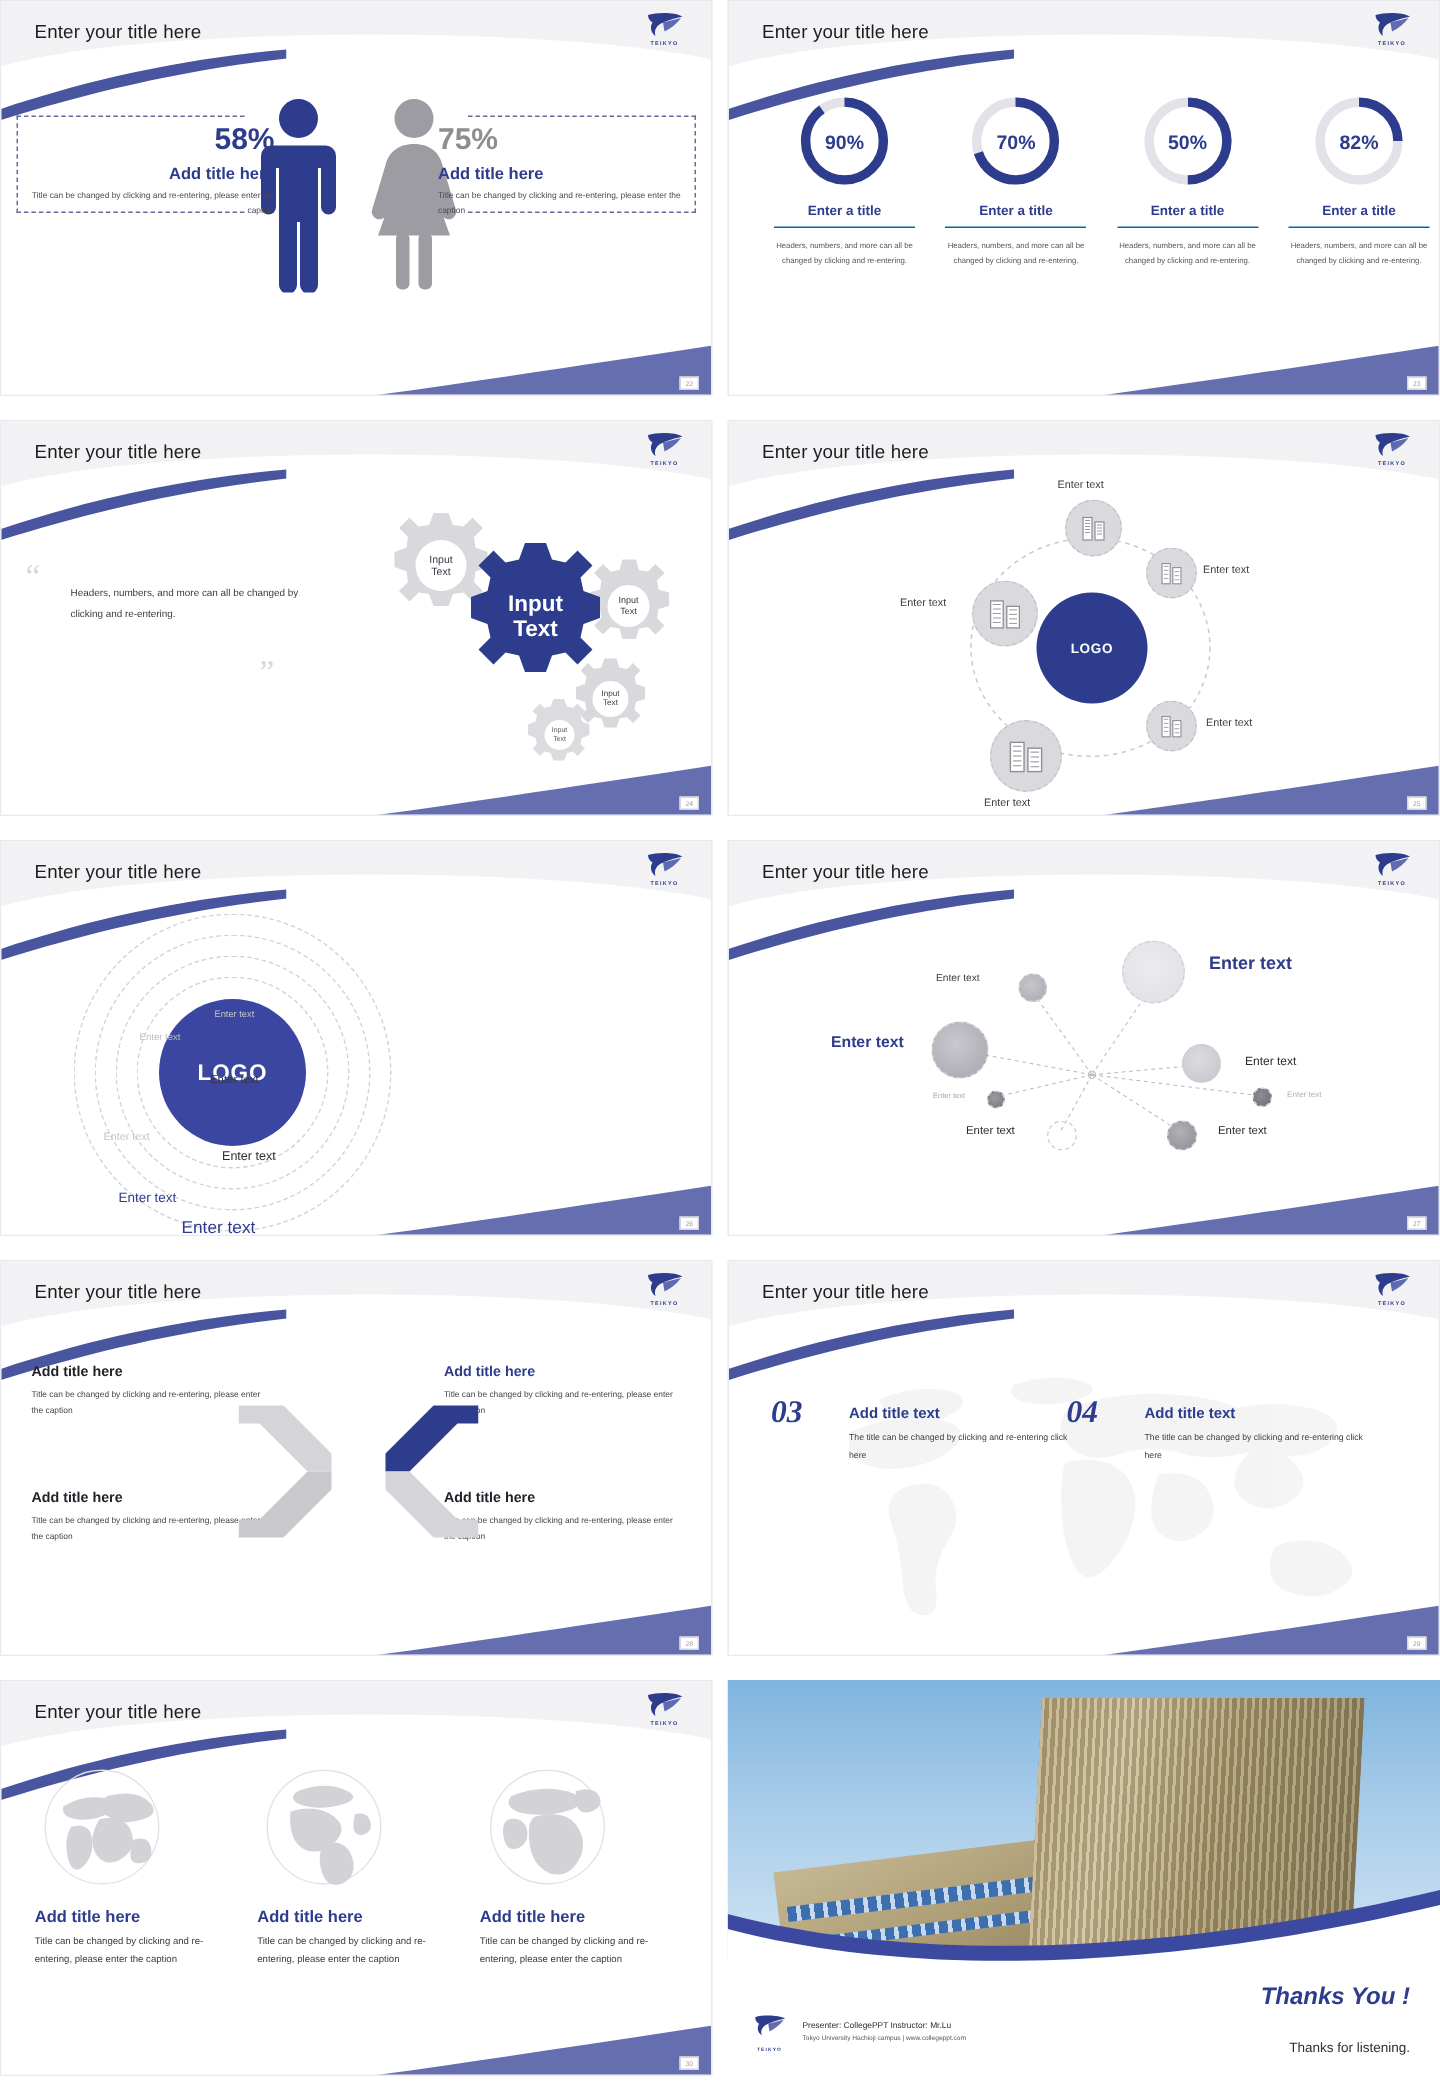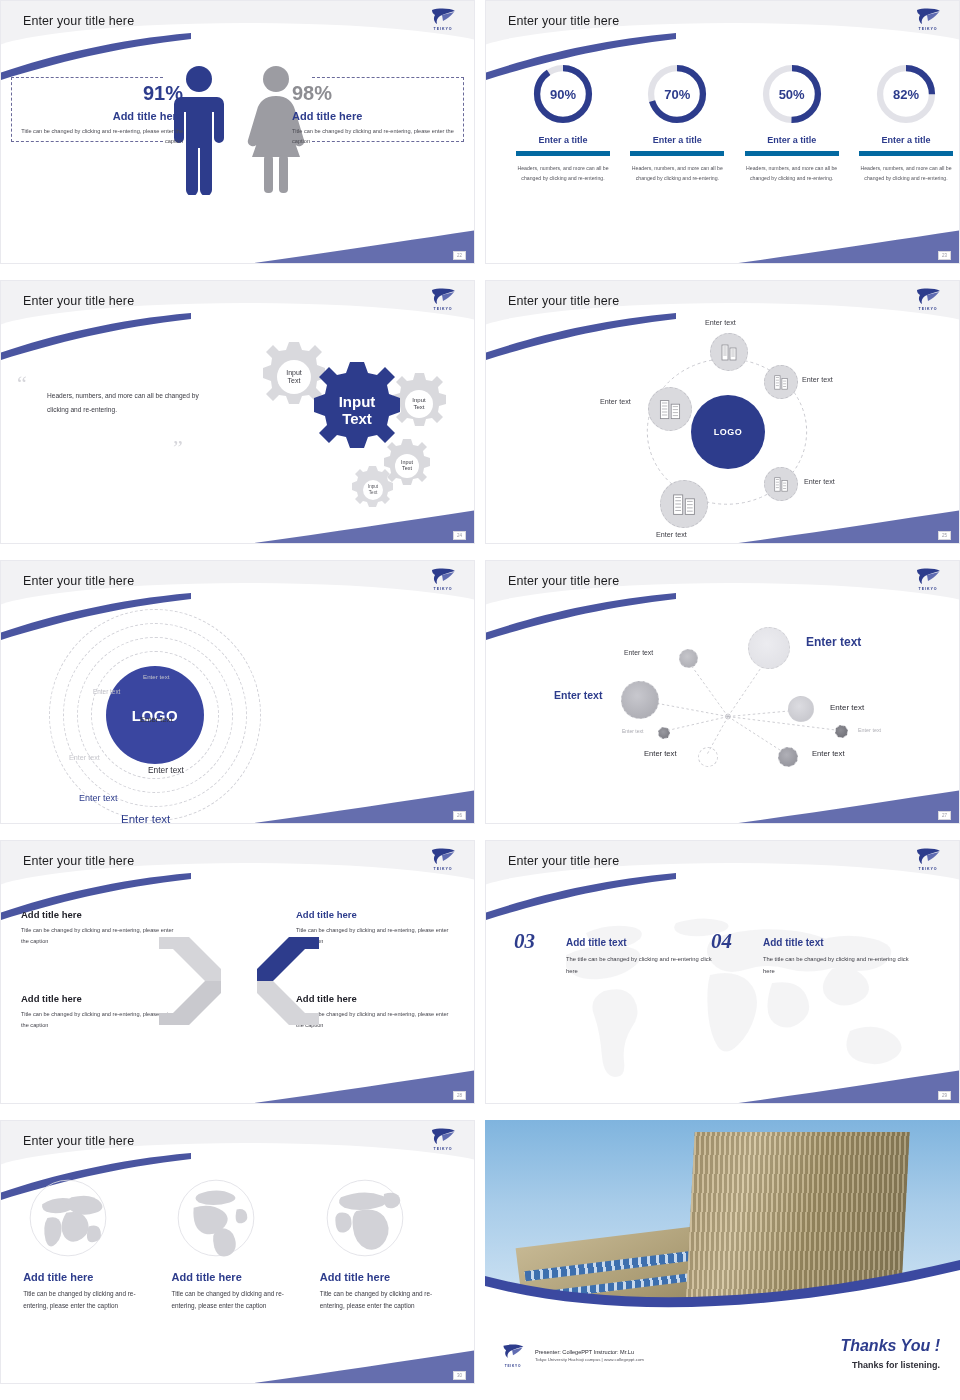--- a/index.html
+++ b/index.html
@@ -88,21 +88,21 @@
      display:flex; gap:16px; align-items:flex-end; }
 
   
   .s2-row { position:absolute; left:12px; top:14px; width:100%;
       display:flex; justify-content:space-between; padding:0 18px; }
   .s2-item { width:94px; text-align:center; }
   .s2-donut { width:66px; height:66px; margin:0 auto; position:relative; }
   .s2-val { position:absolute; inset:0; display:flex; align-items:center;
      justify-content:center; font-size:13px; font-weight:bold; color:#2d3c8c; }
   .s2-title { font-size:9px; font-weight:bold; color:#2d3c8c; margin-top:8px;
-     padding-bottom:6px; border-bottom:5px solid #0369a1;}
+     padding-bottom:6px; border-bottom:1px solid #0369a1;}
   .s2-desc { font-size:5.2px; color:#55555c; line-height:2.0; margin-top:7px; }
 
   
   .s3-quote { position:absolute; left:22px; top:62px; width:180px; }
   .s3-q1 { position:absolute; left:-6px; top:-16px; font-size:22px; color:#d6d6db;
      font-family:"Liberation Serif", serif; line-height:1;}
   .s3-q2 { position:absolute; left:150px; top:48px; font-size:22px; color:#d6d6db;
      font-family:"Liberation Serif", serif; line-height:1;}
   .s3-txt { font-size:6.6px; color:#3a3a42; line-height:2.05; padding-left:24px;}
   .s3-gears { position:absolute; left:218px; top:6px; width:240px; height:200px;}
@@ -170,21 +170,21 @@
   .bldg-left-w2 { position:absolute; left:6px; top:46px; width:186px; height:8px;
      background:repeating-linear-gradient(90deg,#3d6fae 0 6px, #c7d9ee 6px 9px);}
   .s10-wave { position:absolute; left:0; top:120px; width:100%; height:80px; z-index:4;}
   .s10-ft { position:absolute; left:14px; bottom:16px; display:flex; gap:8px;
      align-items:center; z-index:6;}
   .s10-logo { width:28px; text-align:center;}
   .s10-ft-l1 { font-size:5.6px; color:#2b2b33; }
   .s10-ft-l2 { font-size:4.4px; color:#55555e; margin-top:2px;}
   .s10-th { position:absolute; right:20px; bottom:14px; text-align:right; z-index:6;}
   .s10-th1 { font-size:16px; font-weight:bold; color:#2d3c8c;font-style:italic; }
-  .s10-th2 { font-size:9px; color:#2f2f38; margin-top:5px;font-weight:bold;}
+  .s10-th2 { font-size:9px; color:#2f2f38; margin-top:19px;}
 </style>
 </head>
 <body>
 
 <div class="grid">
 
   <div class="slide">
     <div class="hdr"></div>
     <div class="curve-white"></div>
     <svg class="curve-blue" viewBox="0 0 220 60">
@@ -214,26 +214,26 @@
           </svg>
           <svg width="62" height="132" viewBox="0 0 62 132">
             <circle cx="31" cy="16" r="13" fill="#9c9ca2"></circle>
             <path d="M31 33 c -11 0 -17 6 -19 14 l -9 30 a5 5 0 0 0 9 4 l 7 -21 l -12 34 h 48 l -12 -34 l 7 21 a5 5 0 0 0 9 -4 l -9 -30 c -2 -8 -8 -14 -19 -14 z" fill="#9c9ca2"></path>
             <rect x="19" y="92" width="9" height="38" rx="4" fill="#9c9ca2"></rect>
             <rect x="34" y="92" width="9" height="38" rx="4" fill="#9c9ca2"></rect>
           </svg>
         </div>
 
         <div class="s1-col s1-left">
-          <div class="s1-pct blue">91%</div>
+          <div class="s1-pct blue">58%</div>
           <div class="s1-tt">Add title here</div>
           <div class="s1-ds">Title can be changed by clicking and re-entering, please enter the caption</div>
         </div>
         <div class="s1-col s1-right">
-          <div class="s1-pct grey">98%</div>
+          <div class="s1-pct grey">75%</div>
           <div class="s1-tt">Add title here</div>
           <div class="s1-ds">Title can be changed by clicking and re-entering, please enter the caption</div>
         </div>
       </div>
     </div>
     <div class="pagenum">22</div>
   </div>
 
   <div class="slide">
     <div class="hdr"></div>

